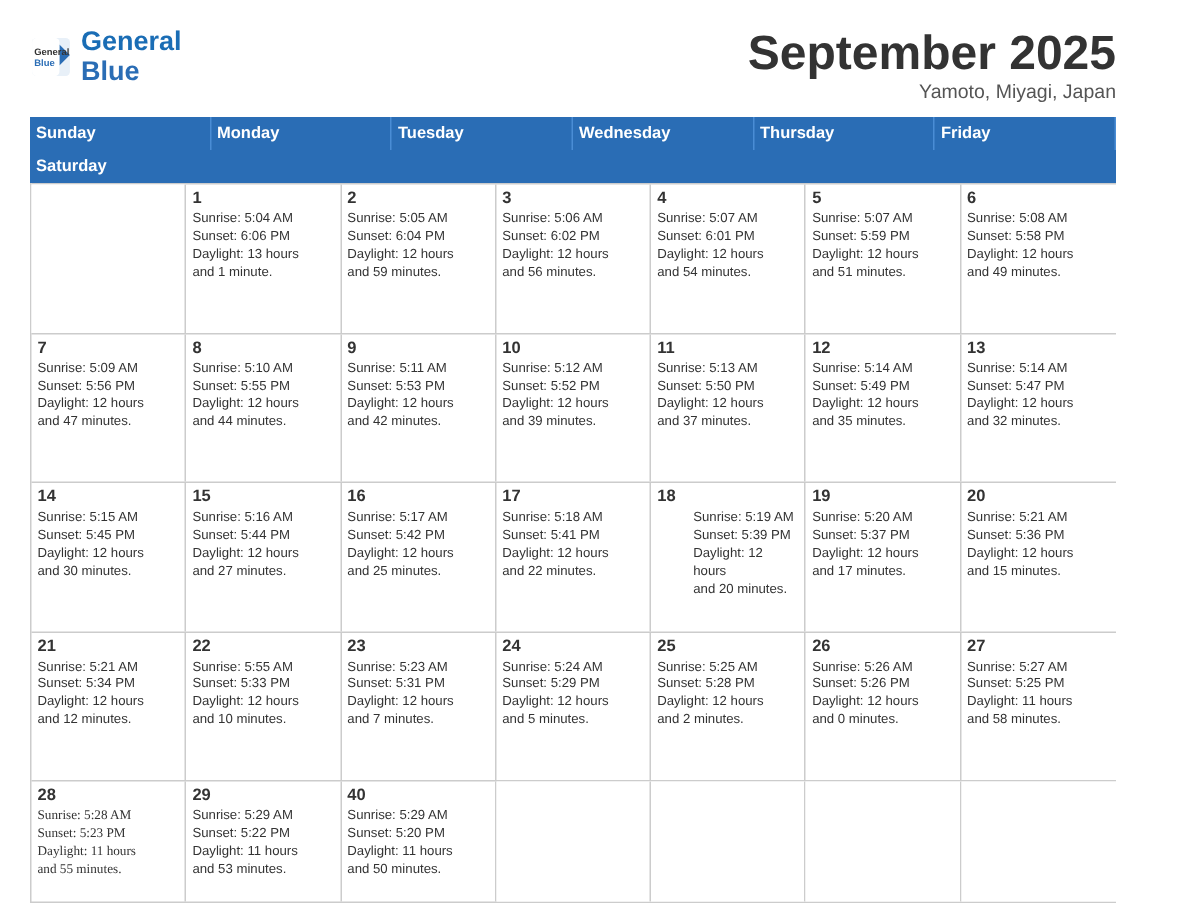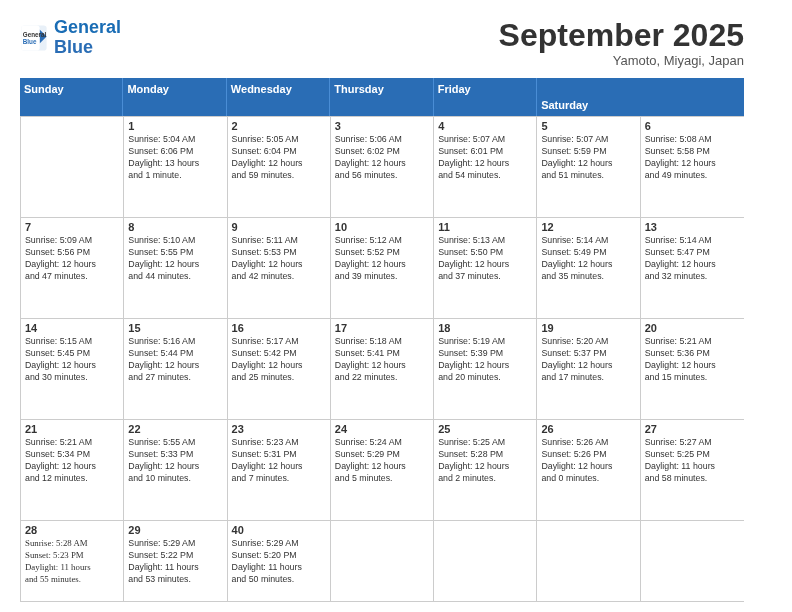--- a/index.html
+++ b/index.html
@@ -54,32 +54,32 @@
       font-size: 13px;
       color: #555;
     }
     .calendar {
       flex: 1;
       display: flex;
       flex-direction: column;
     }
     .cal-header {
       display: grid;
-      grid-template-columns: repeat(7, 1fr);
+      grid-template-columns: repeat(6, 1fr);
       background: #2a6db5;
     }
     .cal-header-cell {
       color: #fff;
       font-size: 11px;
       font-weight: bold;
       padding: 5px 4px;
       text-align: left;
       border-right: 1px solid #4a8dd5;
     }
-    .cal-header-cell:last-child { border-right: none; margin-top: 16px; }
+    .cal-header-cell:last-child { border-right: none; }
     .cal-body {
       display: flex;
       flex-direction: column;
       flex: 1;
       border-left: 1px solid #ccc;
       border-bottom: 1px solid #ccc;
     }
     .cal-row {
       display: grid;
       grid-template-columns: repeat(7, 1fr);
@@ -134,20 +134,21 @@
     <div class="title-block">
       <div class="month-title">September 2025</div>
       <div class="location">Yamoto, Miyagi, Japan</div>
     </div>
   </div>
 
   <div class="calendar">
     <div class="cal-header">
       <div class="cal-header-cell">Sunday</div>
       <div class="cal-header-cell">Monday</div>
+      <div class="cal-header-cell">Tuesday</div>
       <div class="cal-header-cell">Wednesday</div>
       <div class="cal-header-cell">Thursday</div>
       <div class="cal-header-cell">Friday</div>
       <div class="cal-header-cell">Saturday</div>
     </div>
     <div class="cal-body" id="cal-body">
     <div class="cal-row">
           <div class="cal-cell empty"></div>
           <div class="cal-cell">
             <div class="day-num">1</div>
@@ -267,21 +268,21 @@
           </div>
           <div class="cal-cell">
             <div class="day-num">17</div>
             <div class="cell-info" style="white-space: pre-line;">Sunrise: 5:18 AM
 Sunset: 5:41 PM
 Daylight: 12 hours
 and 22 minutes.</div>
           </div>
           <div class="cal-cell">
             <div class="day-num">18</div>
-            <div class="cell-info" style="white-space: pre-line;">Sunrise: 5:19 AM
+            <div class="cell-info" style="white-space: pre-line; margin-left: 24px;">Sunrise: 5:19 AM
 Sunset: 5:39 PM
 Daylight: 12 hours
 and 20 minutes.</div>
           </div>
           <div class="cal-cell">
             <div class="day-num">19</div>
             <div class="cell-info" style="white-space: pre-line;">Sunrise: 5:20 AM
 Sunset: 5:37 PM
 Daylight: 12 hours
 and 17 minutes.</div>

